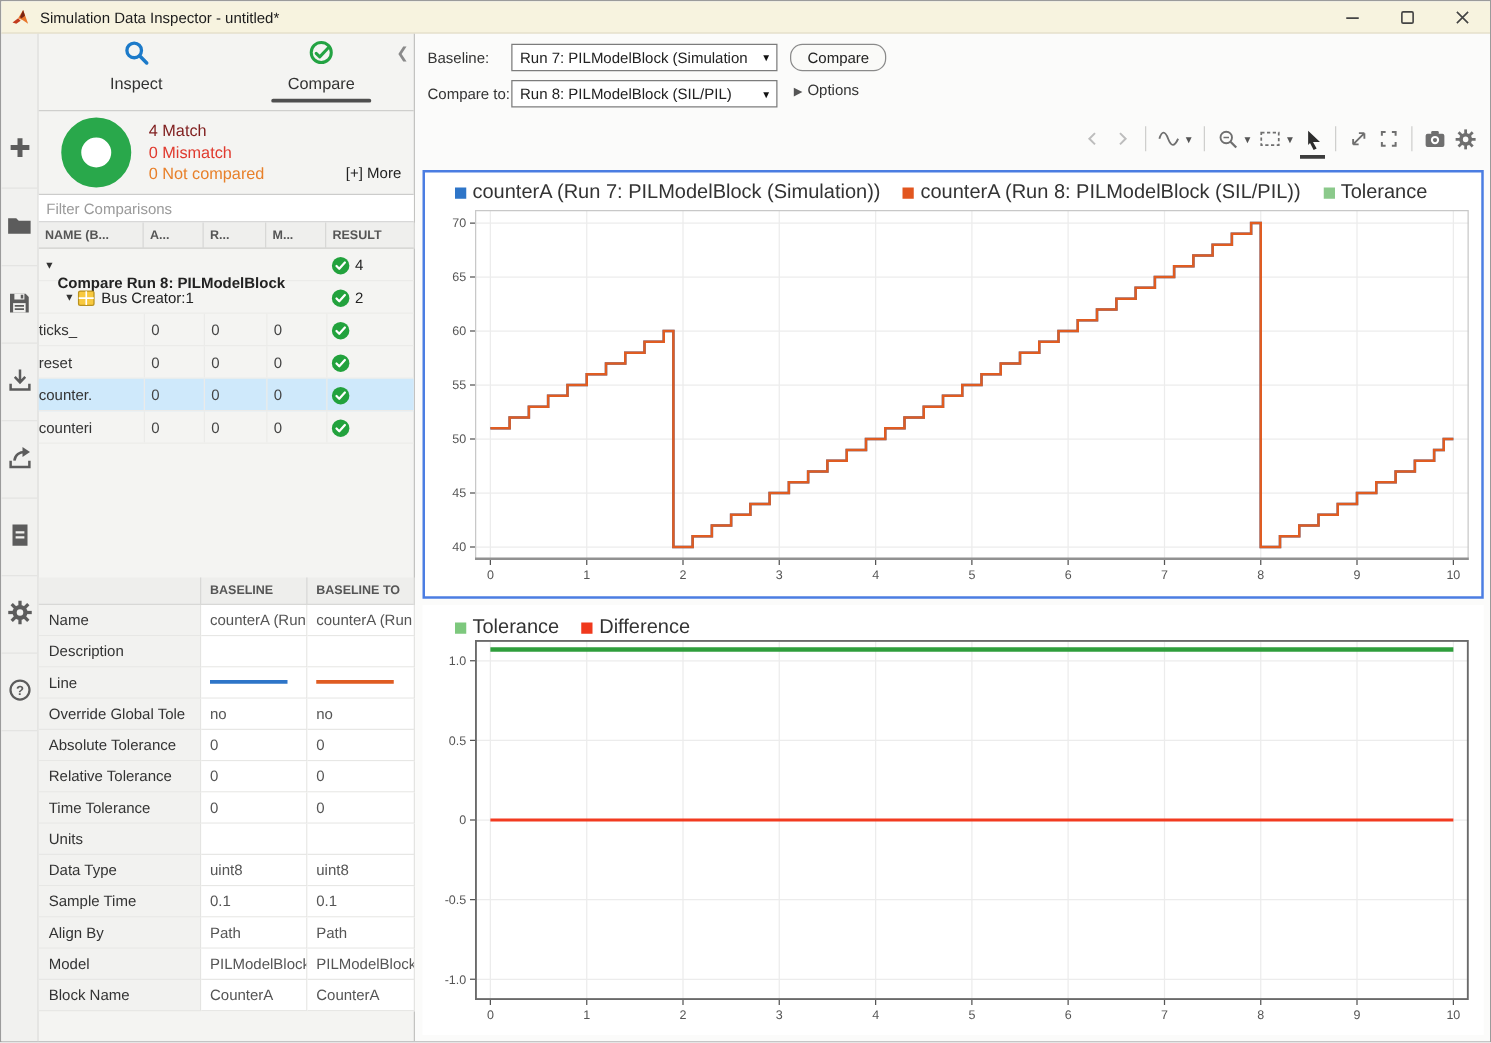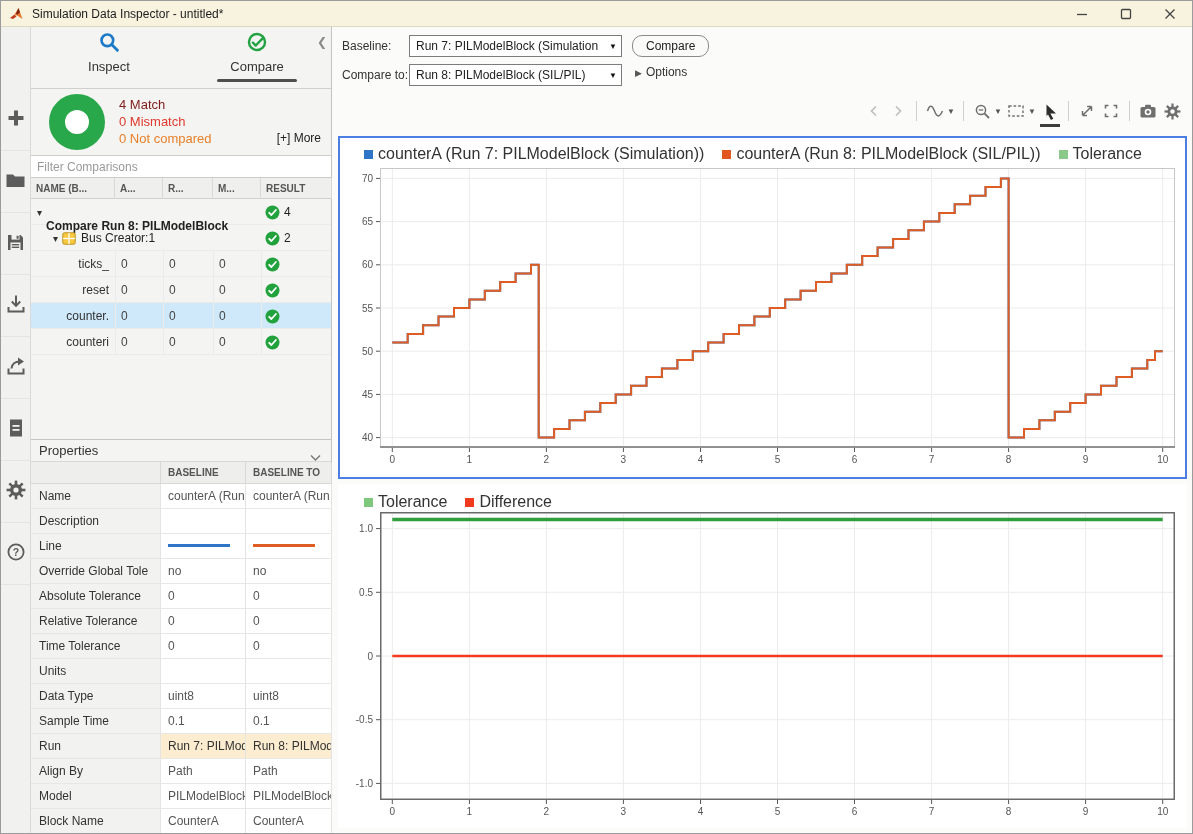--- a/index.html
+++ b/index.html
@@ -40,21 +40,21 @@
 
   .tree { position:absolute; left:0; top:151px; width:100%; }
   .tree-header { position:relative; height:21px; background:#efefed; border-bottom:1px solid #cfcfcd; }
   .tree-header .hcell { position:absolute; top:0; height:21px; line-height:21px; font-size:10px; font-weight:bold; color:#555; padding-left:5px; border-right:1px solid #d8d8d6; overflow:hidden; white-space:nowrap; }
   .tree-row { position:relative; height:26px; border-bottom:1px solid #ebebe9; background:transparent; cursor:pointer; }
   .tree-row.selected { background:#cfe9fb; }
   .tree-row .cellsep { position:absolute; top:0; bottom:0; width:1px; background:#ebebe9; }
   .caret { font-size:10px; color:#333; margin-right:4px; }
   .row-label { font-size:12px; color:#222; }
   .row-label.group { font-weight:bold;margin-top:28px; }
-  .sig-name { position:absolute; left:0; width:78px; text-align:right; line-height:26px; font-size:12px; color:#333; }
+  .sig-name { position:absolute; left:0; width:78px; text-align:left; line-height:26px; font-size:12px; color:#333; }
   .sig-val { position:absolute; line-height:26px; font-size:12px; color:#444; }
   .result-cell { position:absolute; left:234px; top:0; height:26px; display:flex; align-items:center; gap:4px; font-size:12px; color:#222; }
 
   .props-header { position:absolute; left:0; top:412px; width:100%; height:23px; background:#f4f4f2; border-top:1px solid #c6c6c4; border-bottom:1px solid #d8d8d6; line-height:22px; padding-left:8px; font-size:13px; color:#333; }
   .props-chevron { position:absolute; right:10px; top:7px; }
 
   .props-table { position:absolute; left:0; top:435px; width:100%; }
   .props-thead { position:relative; height:22px; background:#eeeeec; border-bottom:1px solid #d8d8d6; }
   .props-thead .hcell { position:absolute; top:0; height:22px; line-height:22px; font-size:10px; font-weight:bold; color:#555; padding-left:7px; border-right:1px solid #d8d8d6; overflow:hidden; white-space:nowrap; }
   .prop-row { position:relative; height:25px; }
@@ -337,28 +337,20 @@
             <span style="display:inline-flex;">
               <svg width="15" height="15" viewBox="0 0 15 15">
                 <circle cx="7.5" cy="7.5" r="7" fill="#22a23d"></circle>
                 <path d="M4.2 7.8l2.2 2.2 4.5-5" fill="none" stroke="#fff" stroke-width="1.8" stroke-linecap="round" stroke-linejoin="round"></path>
               </svg>
             </span>
           </div>
         </div>
       </div>
 
-    <div class="props-header">
-      <span>Properties</span>
-      <span class="props-chevron">
-        <svg width="11" height="8" viewBox="0 0 11 8">
-            <path d="M1 1.5l4.5 4.5L10 1.5" fill="none" stroke="#777" stroke-width="1.4"></path>
-          </svg>
-      </span>
-    </div>
 
     <div class="props-table" id="props">
         <div class="props-thead">
           <div class="hcell" style="left:0px;width:130px;"></div>
           <div class="hcell" style="left:130px;width:85px;">BASELINE</div>
           <div class="hcell" style="left:215px;width:86px;">BASELINE TO</div>
         </div>
         <div class="prop-row">
            <div class="prop-cell prop-label">Name</div>
           <div class="prop-cell prop-val" style="left:130px;width:85px;">counterA (Run</div>
@@ -401,25 +393,20 @@
         </div>
         <div class="prop-row">
            <div class="prop-cell prop-label">Data Type</div>
           <div class="prop-cell prop-val" style="left:130px;width:85px;">uint8</div>
            <div class="prop-cell prop-val" style="left:215px;width:86px;">uint8</div>
         </div>
         <div class="prop-row">
            <div class="prop-cell prop-label">Sample Time</div>
           <div class="prop-cell prop-val" style="left:130px;width:85px;">0.1</div>
            <div class="prop-cell prop-val" style="left:215px;width:86px;">0.1</div>
-        </div>
-        <div class="prop-row">
-           <div class="prop-cell prop-label">Run</div>
-          <div class="prop-cell prop-val hl" style="left:130px;width:85px;">Run 7: PILMod</div>
-           <div class="prop-cell prop-val hl" style="left:215px;width:86px;">Run 8: PILMod</div>
         </div>
         <div class="prop-row">
            <div class="prop-cell prop-label">Align By</div>
           <div class="prop-cell prop-val" style="left:130px;width:85px;">Path</div>
            <div class="prop-cell prop-val" style="left:215px;width:86px;">Path</div>
         </div>
         <div class="prop-row">
            <div class="prop-cell prop-label">Model</div>
           <div class="prop-cell prop-val" style="left:130px;width:85px;">PILModelBlock</div>
            <div class="prop-cell prop-val" style="left:215px;width:86px;">PILModelBlock</div>

